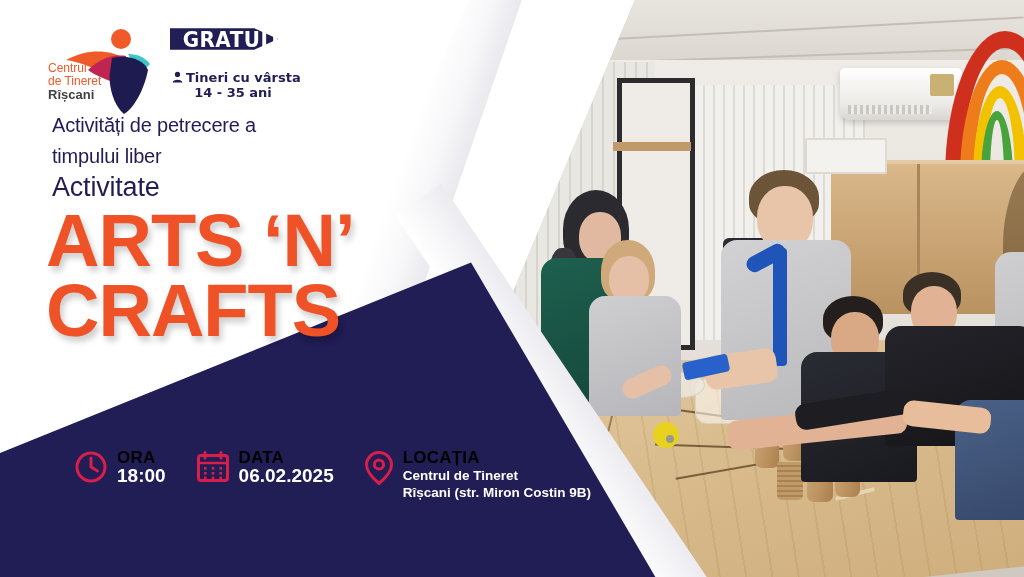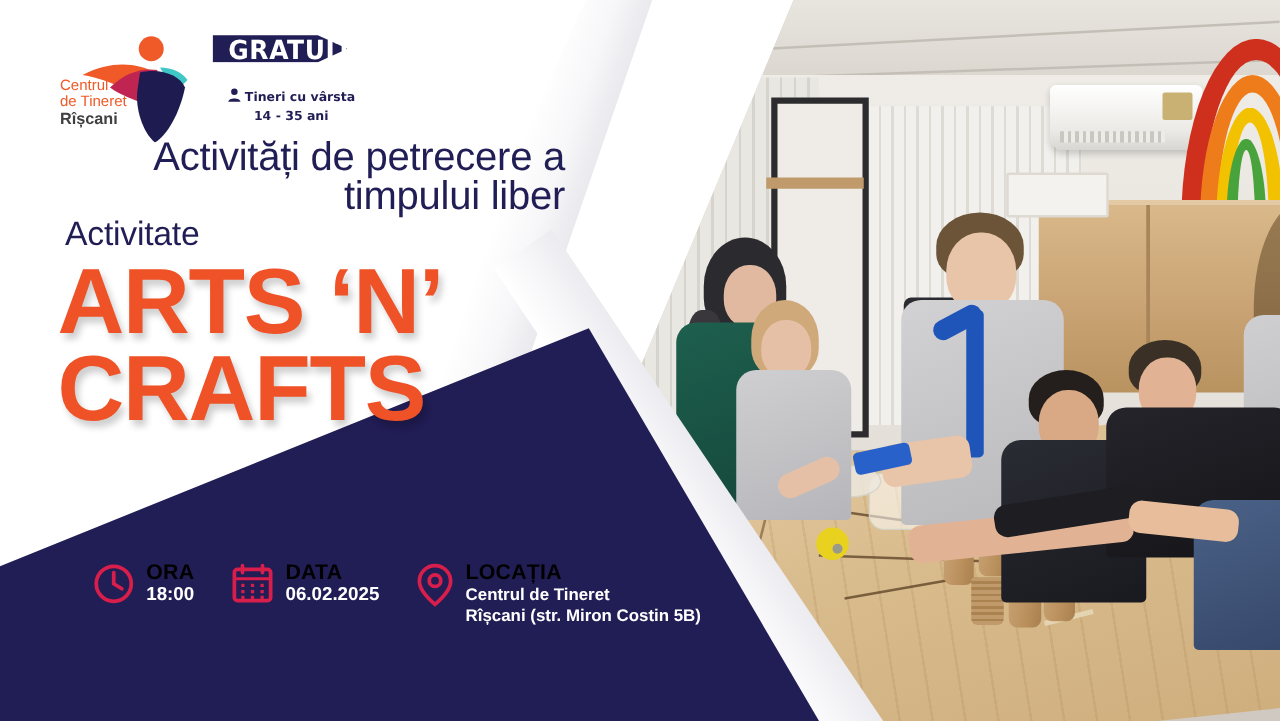--- a/index.html
+++ b/index.html
@@ -193,32 +193,31 @@
     border-radius: 4px;
   }
   .badge-label {
     position: absolute; left: 10px; top: 4px;
     color: #ffffff; font-weight: 700; font-size: 21px; letter-spacing: .5px;
     font-family: "DejaVu Sans", sans-serif;
     transform: scaleX(.95);
   }
   .badge-sub {
     position: absolute; left: 172px; top: 70px; width: 122px;
-    color: #211d55; font-weight: 700; font-size: 10px; line-height: 15px;
+    color: #211d55; font-weight: 700; font-size: 13px; line-height: 15px;
     text-align: center; font-family: "DejaVu Sans", sans-serif;
   }
   .badge-sub .line1 { display: block; white-space: nowrap; }
   .badge-sub .line2 { display: block; }
   .user-icon { display: inline-block; vertical-align: -1px; margin-right: 3px; }
 
   .kicker {
     position: absolute; left: 52px; top: 110px; width: 400px;
-    color: #211d55; font-size: 32px; line-height: 31px; font-weight: 400;
+    color: #211d55; font-size: 20px; line-height: 31px; font-weight: 400;
     letter-spacing: -0.2px;
-    text-align: right;
   }
   .subkicker {
     position: absolute; left: 52px; top: 172px;
     color: #211d55; font-size: 27px; font-weight: 400; letter-spacing: -0.2px;
   }
   .title {
     position: absolute; left: 46px; top: 206px; width: 460px;
     color: #ef5226; font-weight: 700; font-size: 74px; line-height: 70px;
     letter-spacing: -1px;
     text-shadow: 3px 5px 6px rgba(0,0,0,.20);
@@ -229,21 +228,21 @@
   .info {
     position: absolute; left: 74px; top: 448px;
     display: flex; align-items: flex-start; gap: 30px;
   }
   .info-item { display: flex; align-items: flex-start; gap: 9px; }
   .info-ico { flex: 0 0 auto; margin-top: 2px; }
   .info-label {
     color: #000000; font-weight: 700; font-size: 17px; line-height: 19px; letter-spacing: .2px;
   }
   .info-value {
-    color: #ffffff; font-weight: 700; font-size: 15px; line-height: 17px;
+    color: #ffffff; font-weight: 700; font-size: 19px; line-height: 17px;
   }
   .info-value.small { font-weight: 700; font-size: 13.5px; }
 </style>
 </head>
 <body>
 
 <div id="poster">
 
   <div class="photo-wrap">
     <div class="photo">
@@ -433,19 +432,19 @@
     </div>
 
     <div class="info-item">
       <svg class="info-ico" width="30" height="36" viewBox="0 0 30 36">
         <path d="M15 2.5 C21.9 2.5 27.5 8.1 27.5 15 C27.5 22.5 18.5 30.5 15 33.5 C11.5 30.5 2.5 22.5 2.5 15 C2.5 8.1 8.1 2.5 15 2.5 Z" fill="none" stroke="#d81e4a" stroke-width="3"></path>
         <circle cx="15" cy="14.5" r="4.6" fill="none" stroke="#d81e4a" stroke-width="3"></circle>
       </svg>
       <div>
         <div class="info-label">LOCAȚIA</div>
         <div class="info-value small">Centrul de Tineret</div>
-        <div class="info-value small">Rîșcani (str. Miron Costin 5B)</div>
+        <div class="info-value small">Rîșcani (str. Miron Costin 9B)</div>
       </div>
     </div>
 
   </div>
 
 </div>
 
 </body></html>

